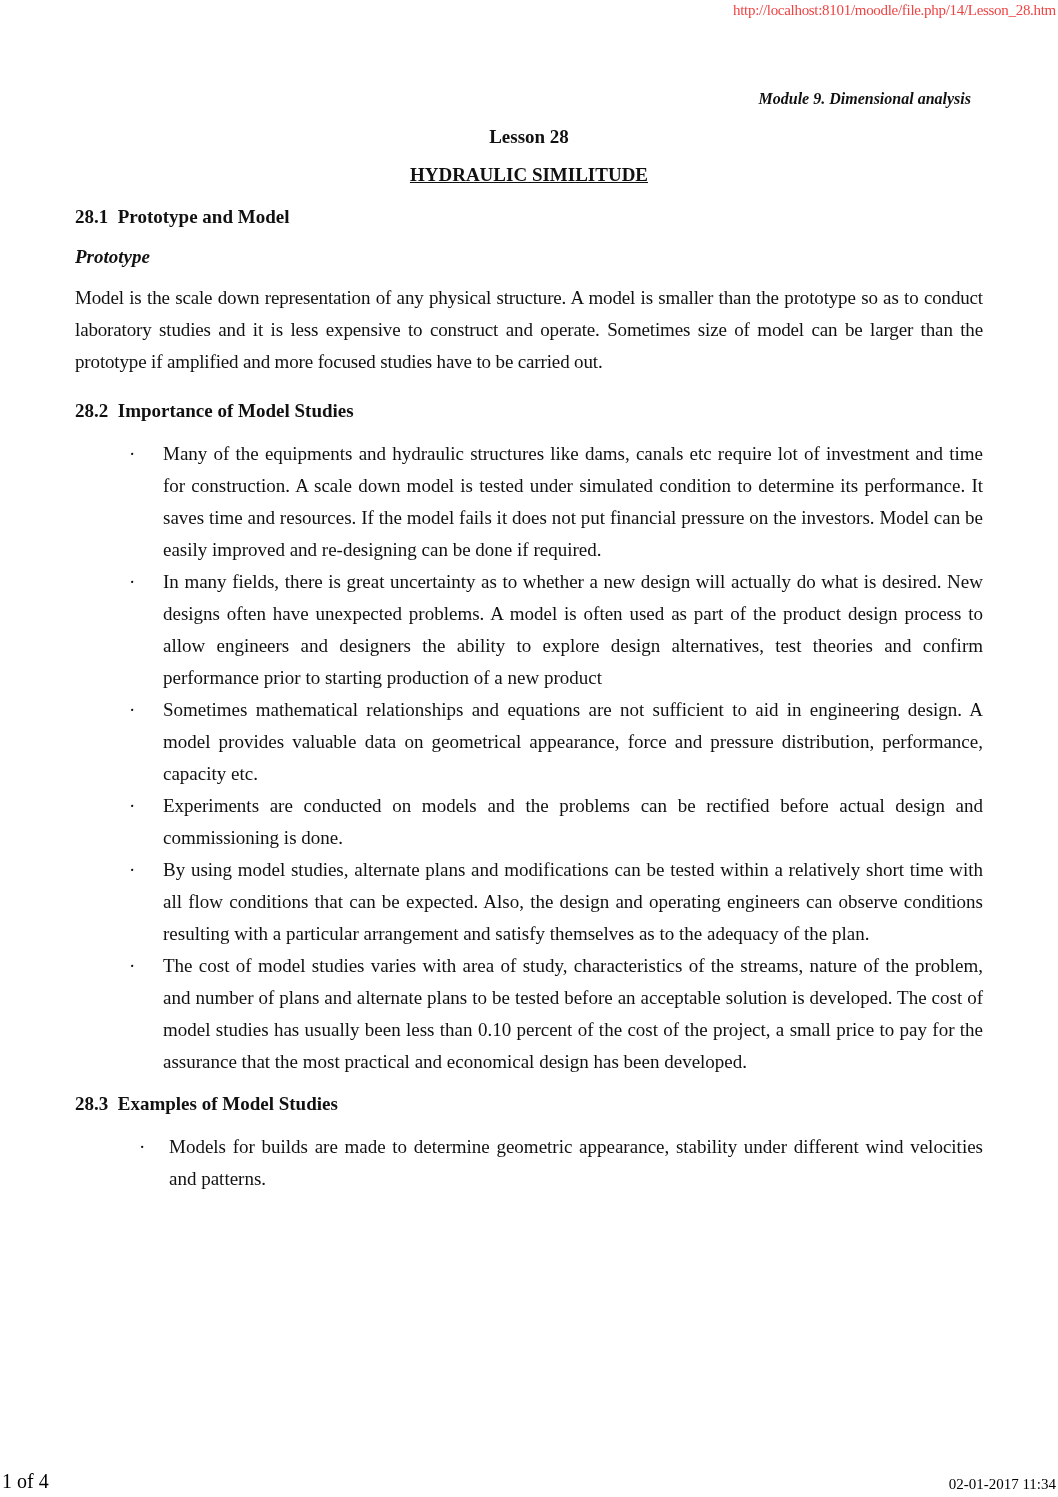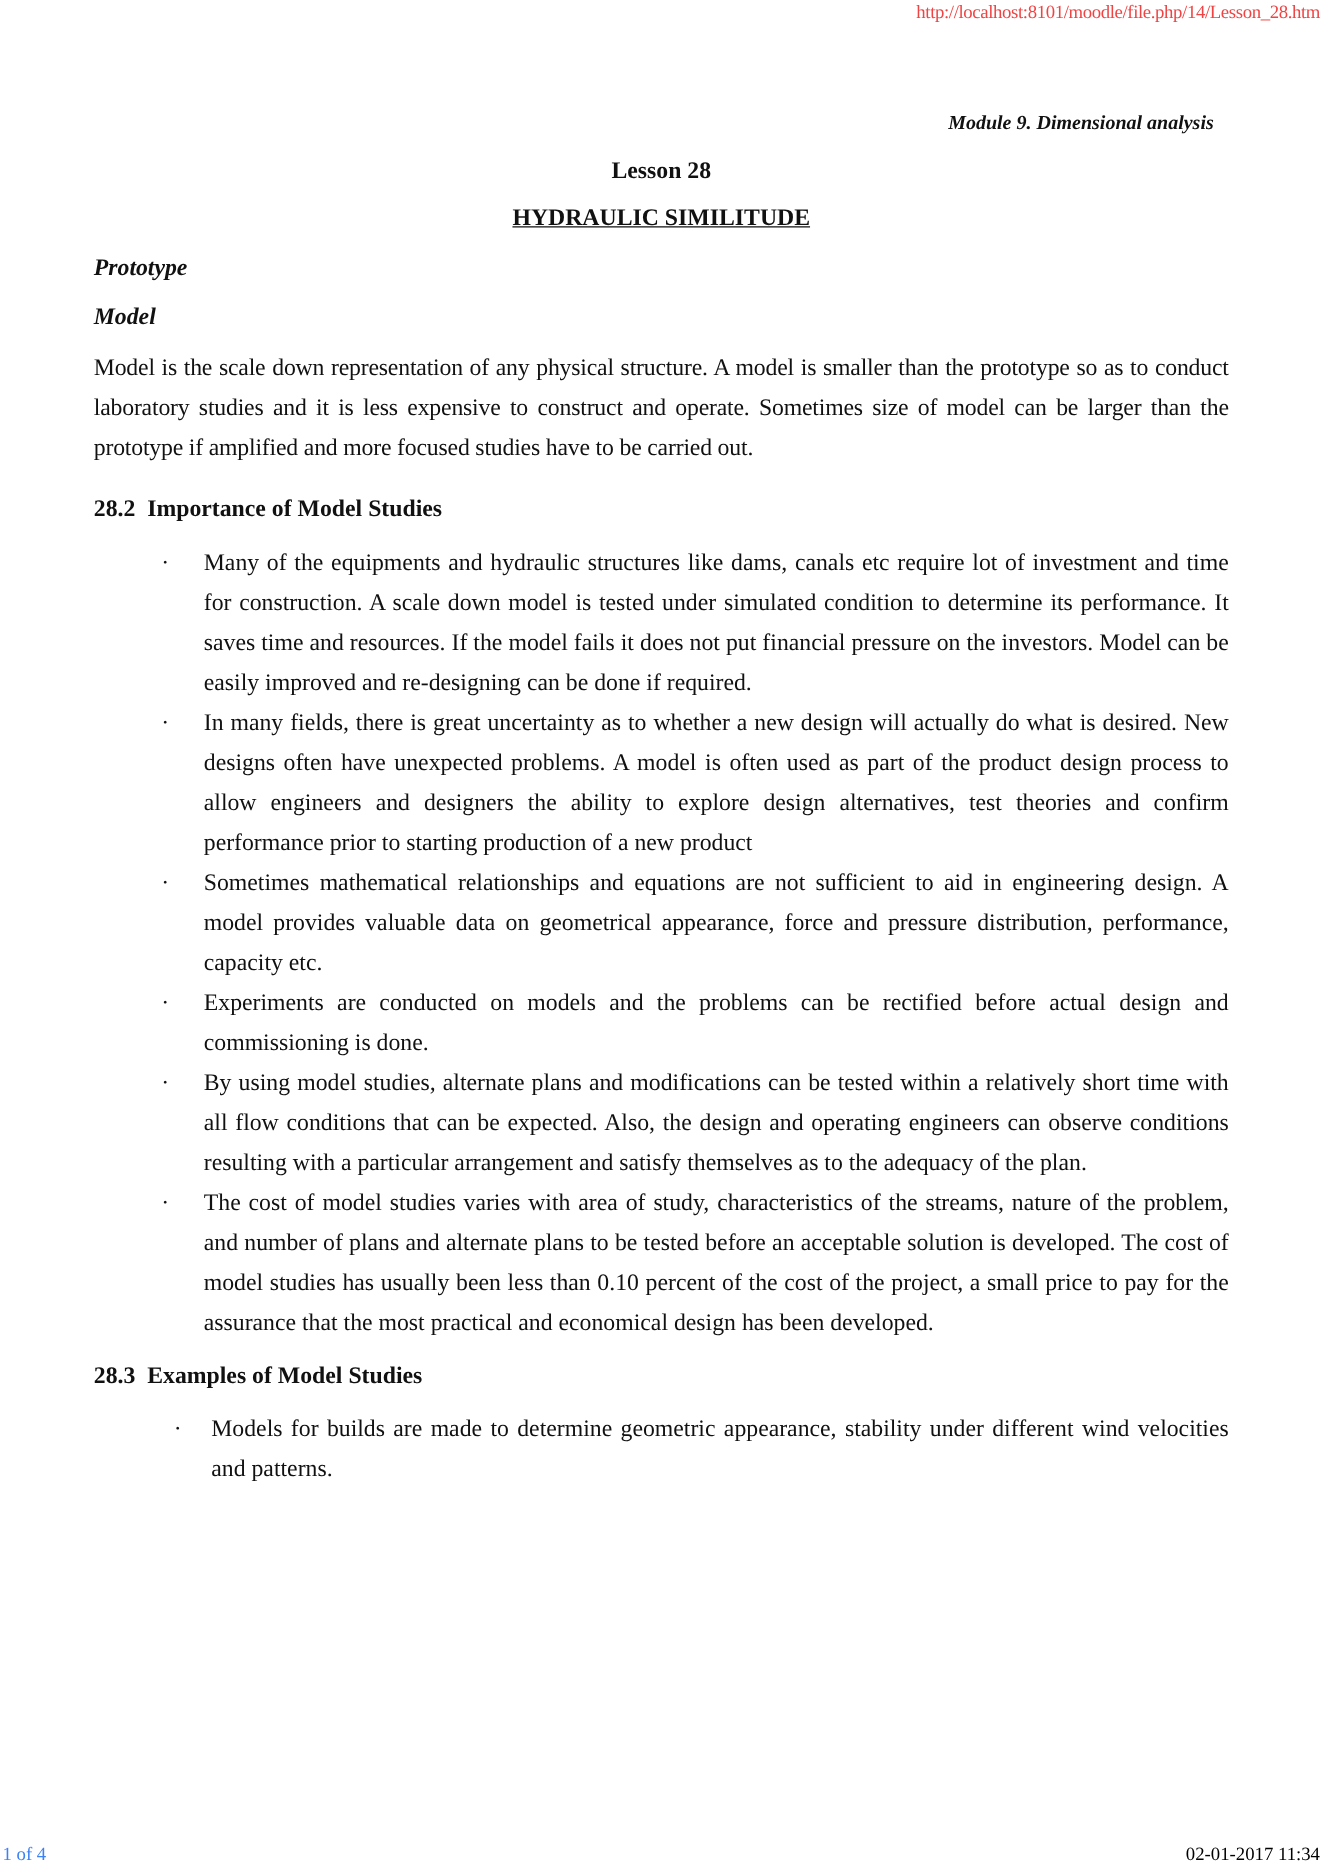--- a/index.html
+++ b/index.html
@@ -20,22 +20,22 @@
       top: 2px;
       right: 2px;
       font-size: 15px;
       letter-spacing: -0.3px;
       color: #ef4444;
     }
     .page-footer-left {
       position: absolute;
       left: 2px;
       bottom: 4px;
-      font-size: 15px;
-      color: #3b82f6;
+      font-size: 20px;
+      color: #000000;
       text-align: right;
     }
     .page-footer-right {
       position: absolute;
       right: 2px;
       bottom: 4px;
       font-size: 15px;
       color: #000;
       margin-top: 31px;
     }
@@ -126,22 +126,22 @@
 </head>
 <body>
 
 <div class="print-url">http://localhost:8101/moodle/file.php/14/Lesson_28.htm</div>
 
 <div class="content">
   <p class="module-label">Module 9. Dimensional analysis</p>
   <h1 class="lesson-title">Lesson 28</h1>
   <h2 class="lesson-subtitle">HYDRAULIC SIMILITUDE</h2>
 
+  <h3 id="h281" class="section-heading" style="white-space: pre;">28.1  Prototype and Model</h3>
   <h4 id="sub-prototype" class="subheading">Prototype</h4>
-  <h4 id="sub-model" class="subheading">Model</h4>
   <p id="p-model" class="para" style="letter-spacing:-0.15px;">Model is the scale down representation of any physical structure. A model is smaller than the prototype so as to conduct laboratory studies and it is less expensive to construct and operate. Sometimes size of model can be larger than the prototype if amplified and more focused studies have to be carried out.</p>
 
   <h3 id="h282" class="section-heading" style="white-space: pre;">28.2  Importance of Model Studies</h3>
   <ul id="list-282" class="bullets">
     <li class="bullet-item">
       <span class="bullet-dot">·</span>
       <span class="bullet-text">Many of the equipments and hydraulic structures like dams, canals etc require lot of investment and time for construction.  A scale down model is tested under simulated condition to determine its performance. It saves time and resources. If the model fails it does not put financial pressure on the investors. Model can be easily improved and re-designing can be done if required.</span>
     </li>
     <li class="bullet-item">
       <span class="bullet-dot">·</span>

